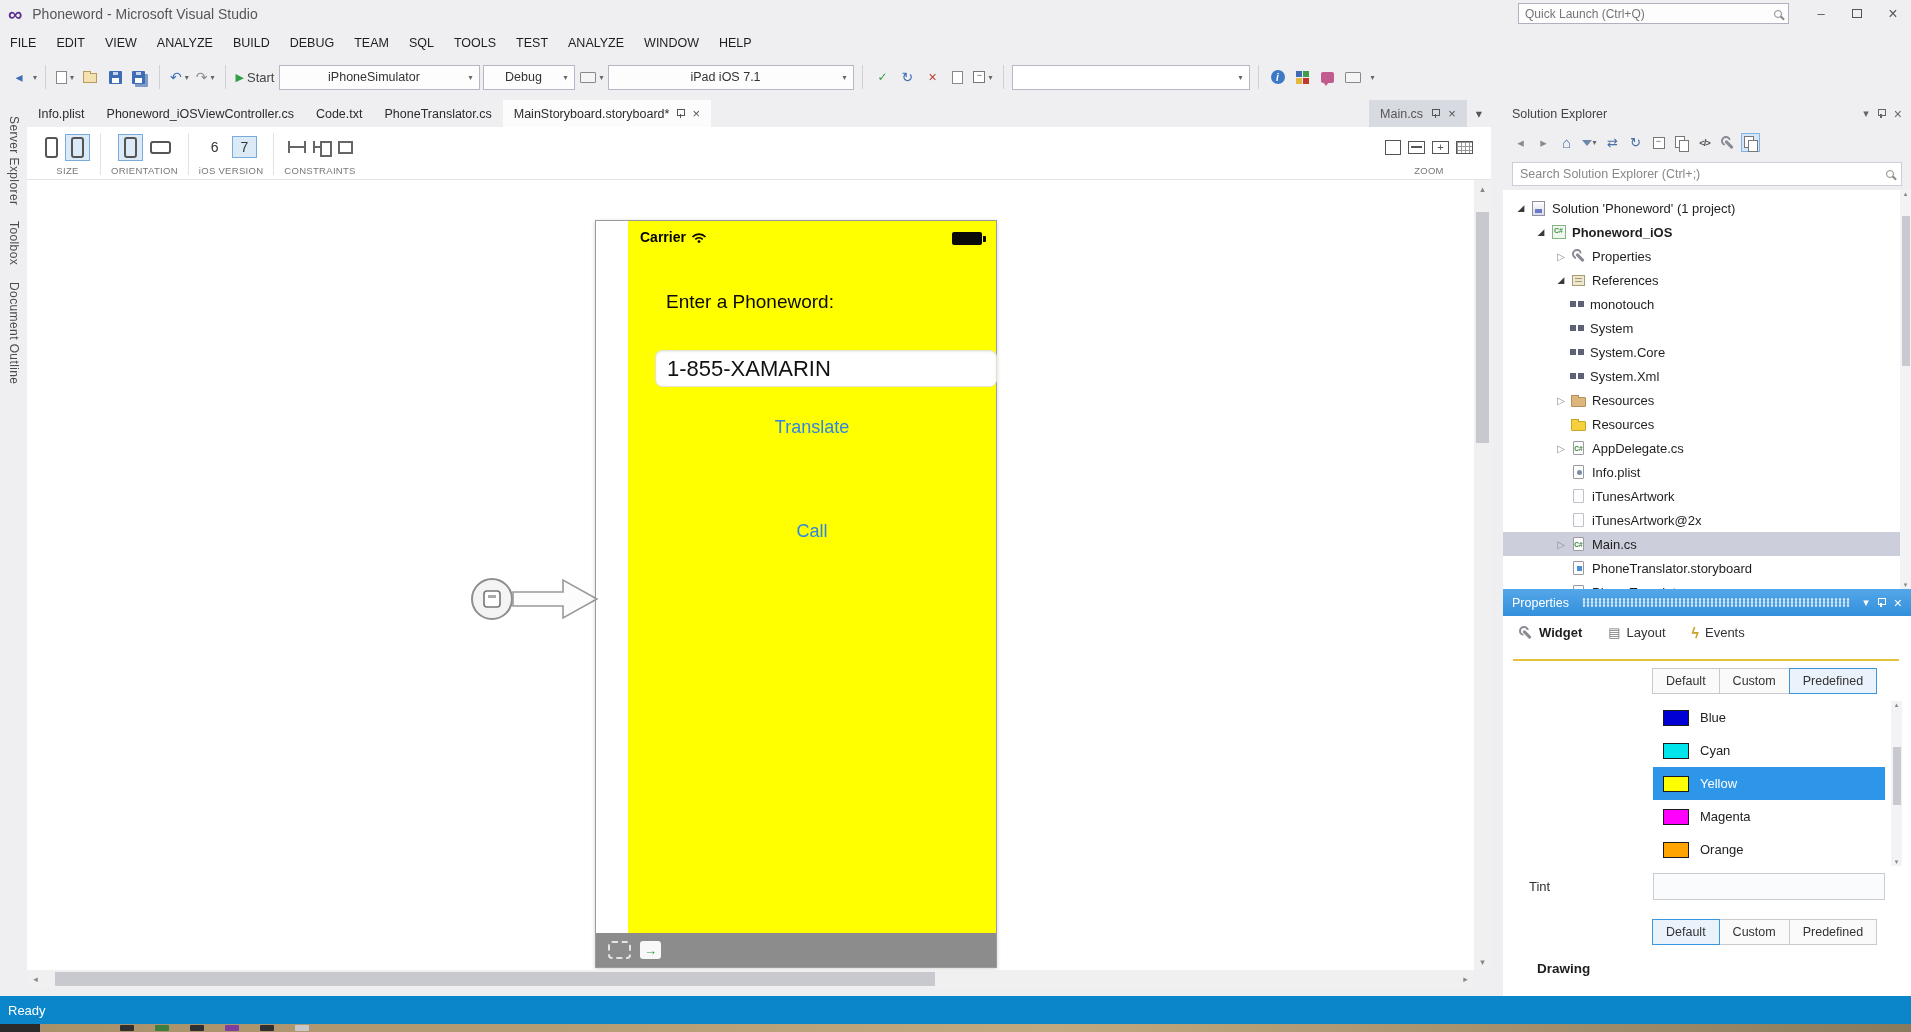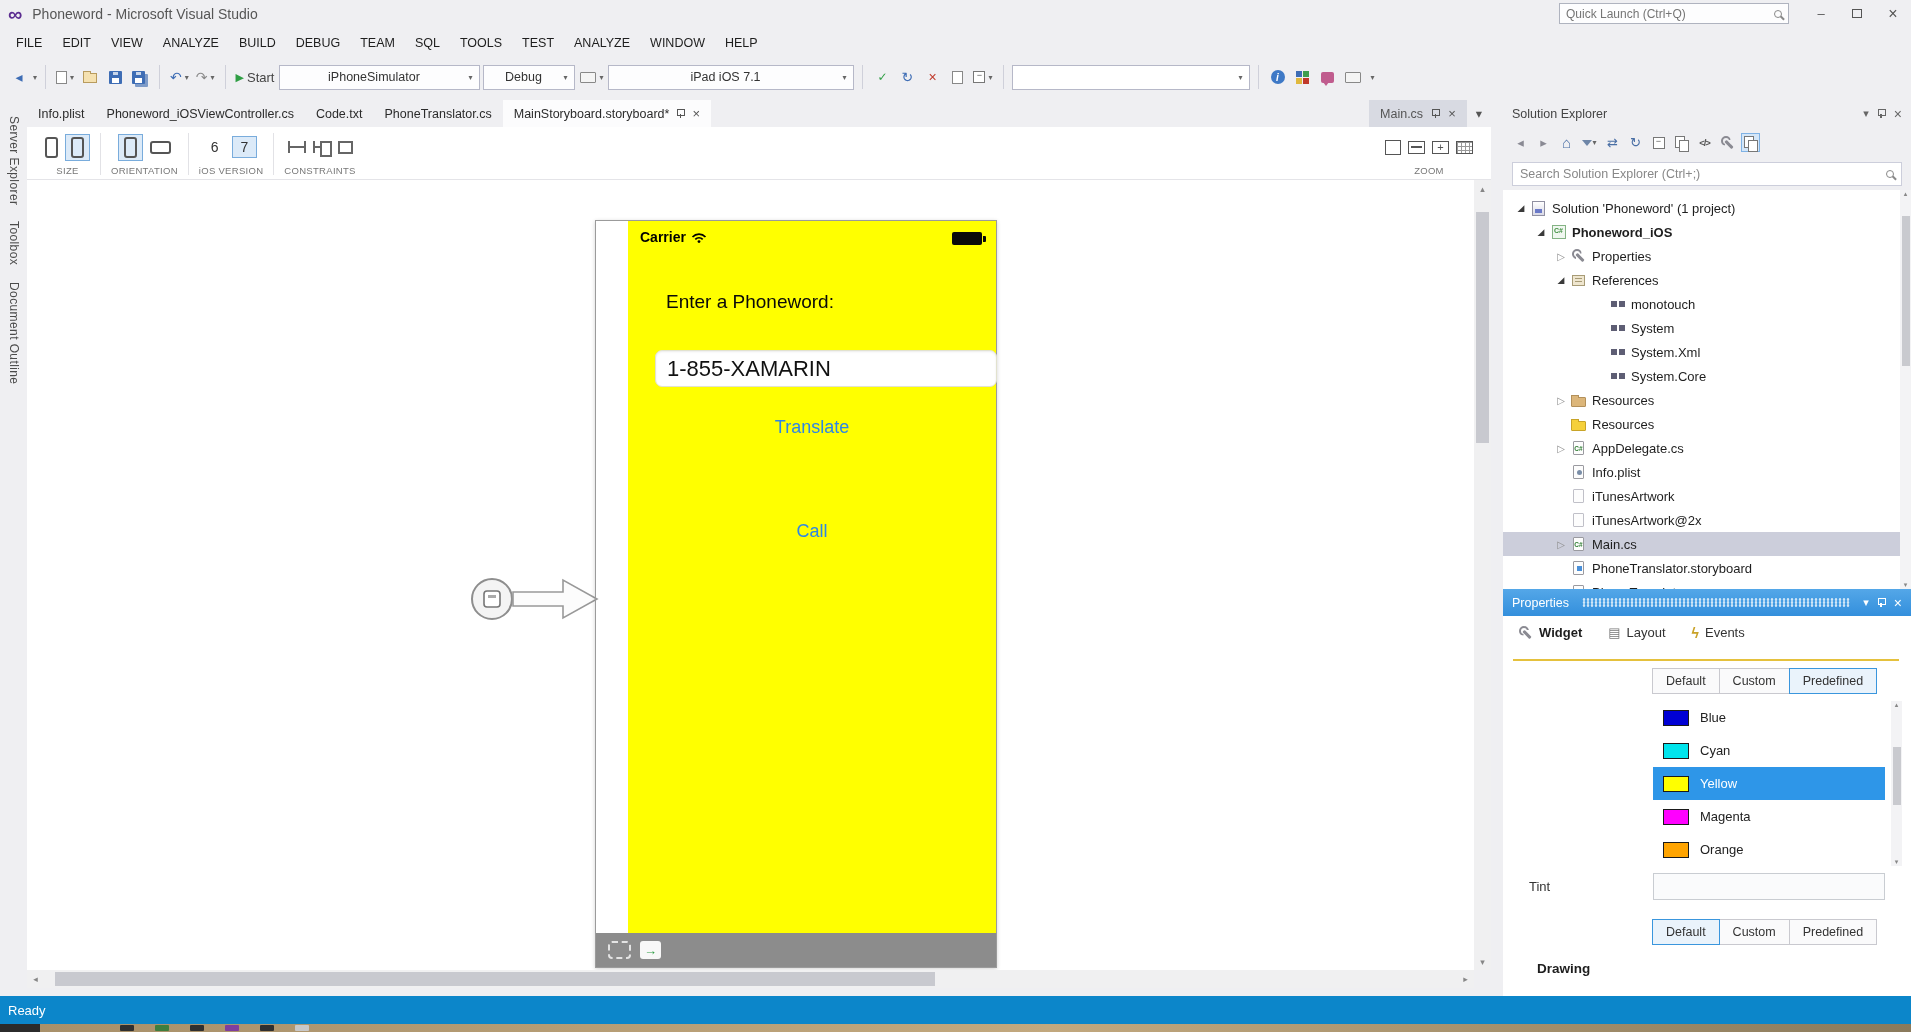--- a/index.html
+++ b/index.html
@@ -4,31 +4,31 @@
 <style>
   * { box-sizing: border-box; margin: 0; padding: 0; }
   body { font-family: "Liberation Sans", "DejaVu Sans", sans-serif; background:#EFEFF2; }
   #root { position: relative; width: 1911px; height: 1032px; background:#EFEFF2; overflow: hidden; font-size:13px; color:#1E1E1E; }
 
   
   .titlebar { position:absolute; left:0; top:0; width:100%; height:27px; display:flex; align-items:center; padding-left:8px; gap:10px; }
   .vslogo { font-size:20px; font-weight:bold; color:#5C2D91; line-height:1; }
   .title-text { font-size:14px; color:#565656; }
   .ql-wrap { margin-left:auto; display:flex; align-items:center; }
-  .qlaunch { width:230px; height:21px; border:1px solid #AFB3BF; background:#FDFDFE; display:flex; align-items:center; padding:9px 6px; gap:6px; }
+  .qlaunch { width:271px; height:21px; border:1px solid #AFB3BF; background:#FDFDFE; display:flex; align-items:center; padding:9px 6px; gap:6px; }
   .qlaunch input { border:none; outline:none; flex:1; font-size:12px; color:#666; background:transparent; font-family:inherit; }
   .mag { width:8px; height:8px; border:1.6px solid #8A8A8A; border-radius:50%; position:relative; flex:none; }
   .mag::after { content:""; position:absolute; width:5px; height:1.6px; background:#8A8A8A; transform:rotate(45deg); right:-4px; bottom:-2px; }
   .winbtns { display:flex; margin-left:14px; }
   .winbtn { width:36px; height:26px; display:flex; align-items:center; justify-content:center; color:#555; font-size:13px; }
   .maxbox { width:10px; height:9px; border:1.5px solid #555; display:inline-block; }
   .closeg { font-size:16px; }
 
   
-  .menubar { position:absolute; left:0; top:27px; width:100%; height:32px; display:flex; align-items:center; padding-left:6px; }
+  .menubar { position:absolute; left:0; top:27px; width:100%; height:32px; display:flex; align-items:center; }
   .menu-item { padding:0 10px; line-height:32px; font-size:12.5px; color:#1E1E1E; }
 
   
   .toolbar { position:absolute; left:0; top:59px; width:100%; height:36px; display:flex; align-items:center; padding-left:8px; gap:3px; }
   .tbtn { height:26px; min-width:22px; display:flex; align-items:center; justify-content:center; gap:3px; color:#444; padding:0 2px; }
   .ticon { font-size:14px; line-height:1; }
   .c-blue { color:#3E6DB5; } .c-green { color:#2F9E44; } .c-red { color:#C0392B; } .c-gray { color:#8A8A8A; }
   .caret-s { font-size:8px; color:#666; }
   .tsep { width:1px; height:24px; background:#CFD0DA; margin:0 5px; flex:none; }
   .combo { height:25px; background:#FDFDFE; border:1px solid #B6B8C8; display:flex; align-items:center; font-size:12.5px; color:#333; padding:0 7px; gap:8px; }
@@ -128,21 +128,21 @@
   .wrench-ic::before { content:""; position:absolute; width:10px; height:3px; background:#8A8A92; transform:rotate(45deg); left:3px; top:7px; border-radius:1px; }
   .wrench-ic::after { content:""; position:absolute; width:6px; height:6px; border:2.2px solid #8A8A92; border-radius:50%; left:0; top:0; clip-path:polygon(0 0,100% 0,100% 45%,45% 45%,45% 100%,0 100%); }
   .se-search { height:32px; display:flex; align-items:center; padding:0 9px; }
   .search-box { flex:1; height:24px; background:#FFF; border:1px solid #CCCEDB; display:flex; align-items:center; padding:0 7px; gap:7px; }
   .search-box input { border:none; outline:none; flex:1; font-size:12.5px; color:#333; background:transparent; font-family:inherit; }
   .search-box input::placeholder { color:#888; }
 
   .tree { height:399px; background:#FFF; position:relative; overflow:hidden; padding-top:6px; font-size:13px; }
   .trow { height:24px; display:flex; align-items:center; }
   .trow.sel { background:#CCCEDB; }
-  .lv0 { padding-left:10px; } .lv1 { padding-left:30px; } .lv2 { padding-left:50px; } .lv3 { padding-left:89px; }
+  .lv0 { padding-left:10px; } .lv1 { padding-left:30px; } .lv2 { padding-left:50px; } .lv3 { padding-left:48px; }
   .exp { width:16px; text-align:center; font-size:9px; color:#3A3A3A; flex:none; }
   .exp.col { color:#8E8E8E; font-size:10px; }
   .ticonw { width:19px; display:flex; align-items:center; justify-content:center; flex:none; margin-right:4px; }
   .tlabel { white-space:nowrap; }
   .bold { font-weight:bold; }
   .i-sln { width:13px; height:15px; background:linear-gradient(180deg,#FFF,#D9D9E6); border:1px solid #9090A2; position:relative; }
   .i-sln::after { content:""; position:absolute; left:2px; bottom:2px; width:7px; height:4px; background:#6A79C8; }
   .i-proj { width:14px; height:14px; background:#F0F7F0; border:1px solid #84B384; position:relative; }
   .i-proj::after { content:"C#"; position:absolute; left:0; right:0; top:1px; text-align:center; font-size:7px; font-weight:bold; color:#3E8E3E; }
   .i-refs { width:13px; height:11px; background:#EFE6CF; border:1px solid #A79B76; position:relative; }
@@ -541,28 +541,28 @@
         <span class="ticonw">
             <span class="i-asm"></span>
           </span>
         <span class="tlabel">System</span>
       </div>
       <div class="trow lv3">
         <span class="exp"></span>
         <span class="ticonw">
             <span class="i-asm"></span>
           </span>
+        <span class="tlabel">System.Core</span>
+      </div>
+      <div class="trow lv3">
+        <span class="exp"></span>
+        <span class="ticonw">
+            <span class="i-asm"></span>
+          </span>
         <span class="tlabel">System.Xml</span>
-      </div>
-      <div class="trow lv3">
-        <span class="exp"></span>
-        <span class="ticonw">
-            <span class="i-asm"></span>
-          </span>
-        <span class="tlabel">System.Core</span>
       </div>
       <div class="trow lv2">
         <span class="exp col">▷</span>
         <span class="ticonw">
             <span class="i-folder"></span>
           </span>
         <span class="tlabel">Resources</span>
       </div>
       <div class="trow lv2">
         <span class="exp"></span>

